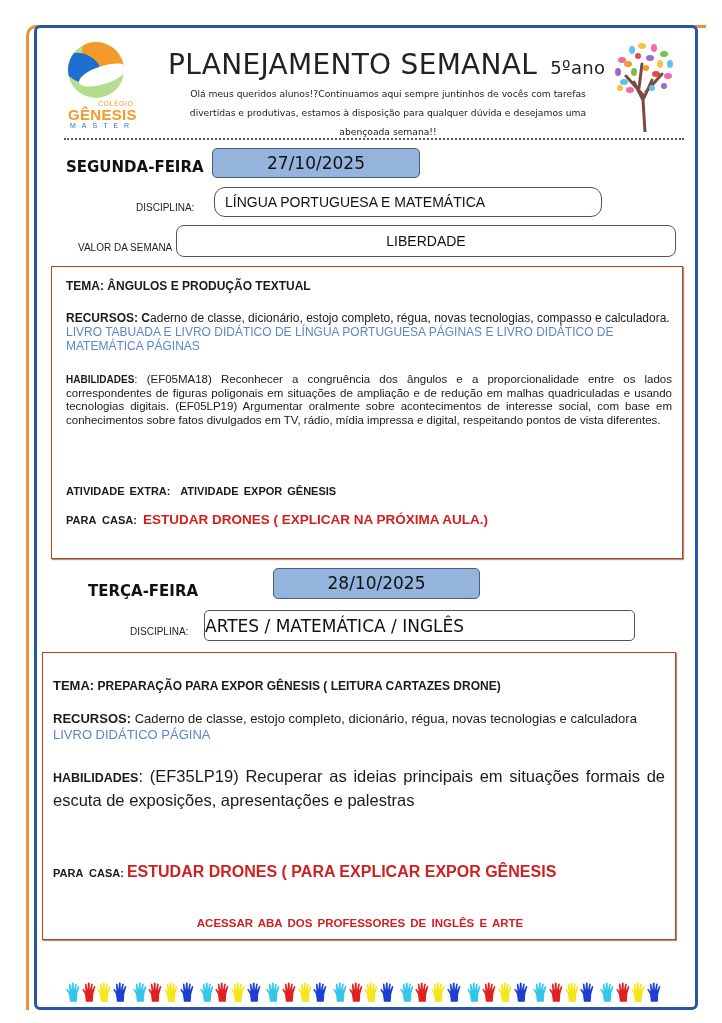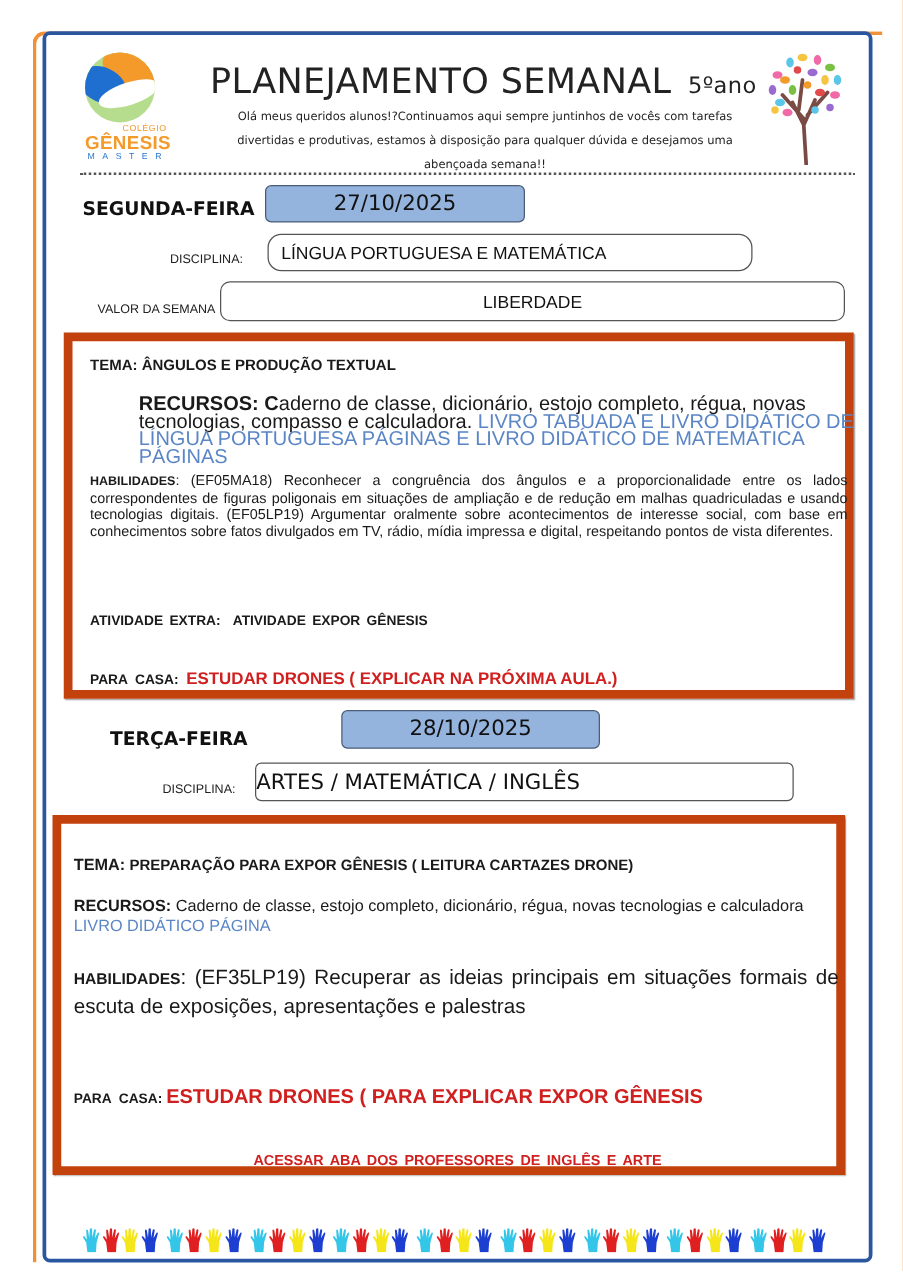--- a/index.html
+++ b/index.html
@@ -24,21 +24,21 @@
 
   .tree { position:absolute; left:612px; top:40px; width:66px; height:92px; }
   .dotted-line { position:absolute; left:64px; top:138px; width:620px; border-top:2px dotted #555; }
 
   
   .day-label { position:absolute; font-family:"DejaVu Sans", sans-serif; font-weight:bold; font-size:15px; color:#111; }
   .date-box { position:absolute; background:#94b3dd; border:1px solid #4b5d78; border-radius:5px; box-sizing:border-box; text-align:center; font-family:"DejaVu Sans", sans-serif; font-size:17px; color:#111; }
   .small-label { position:absolute; font-family:"Liberation Sans", sans-serif; font-size:10px; color:#222; }
   .field-box { position:absolute; border:1px solid #555; border-radius:5px; box-sizing:border-box; background:#fff; font-family:"Liberation Sans", sans-serif; color:#111; }
 
-  .content-box { position:absolute; border:7px solid #c2410c; box-sizing:border-box; background:#fff; box-shadow:1px 1px 1px #999; }
+  .content-box { position:absolute; border:1px solid #c2410c; box-sizing:border-box; background:#fff; box-shadow:1px 1px 1px #999; }
   .para { position:absolute; font-family:"Liberation Sans", sans-serif; color:#1a1a1a; }
   .b { font-weight:bold; }
   .blue { color:#5b86c6; }
   .red { color:#d01f1f; font-weight:bold; }
   .justify { text-align:justify; }
   .link { color:#111; text-decoration:underline; font-weight:bold; cursor:pointer; }
 
   .hands { position:absolute; left:66px; top:982px; width:600px; height:22px; display:flex; gap:1px; }
   .hand { width:15px; height:20px; position:relative; }
 </style>
@@ -100,33 +100,33 @@
 <div class="field-box" style="left:214px; top:187px; width:388px; height:30px; line-height:28px; padding-left:10px; font-size:14px;border-radius:11px;">LÍNGUA PORTUGUESA E MATEMÁTICA</div>
 
 <div class="small-label" style="left:70px; top:242px;margin-left:8px;">VALOR DA SEMANA</div>
 <div class="field-box" style="left:176px; top:225px; width:500px; height:32px; line-height:30px; text-align:center; font-size:14px; border-radius:8px;">LIBERDADE</div>
 
 <div class="content-box" style="left:51px; top:266px; width:632px; height:293px;">
   <div class="para b" style="left:14px; top:12px; font-size:12px;">
     <span>TEMA:</span>
     <span>ÂNGULOS E PRODUÇÃO TEXTUAL</span>
   </div>
-  <div class="para" style="left:14px; top:44px; width:604px; font-size:16px; line-height:14px;margin-left:39px;">
+  <div class="para" style="left:14px; top:44px; width:604px; font-size:12px; line-height:14px;">
     <span class="b">RECURSOS:</span>
     <span class="b">C</span><span>aderno de classe, dicionário, estojo completo, régua, novas tecnologias, compasso e calculadora.</span>
     <span class="blue">LIVRO TABUADA E LIVRO DIDÁTICO DE LÍNGUA PORTUGUESA PÁGINAS   E LIVRO DIDÁTICO DE MATEMÁTICA PÁGINAS</span>
   </div>
   <div class="para justify" style="left:14px; top:106px; width:606px; font-size:11.5px; line-height:13.6px;">
     <span class="b" style="font-size:10px;">HABILIDADES</span><span>: (EF05MA18) Reconhecer a congruência dos ângulos e a proporcionalidade entre os lados correspondentes de figuras poligonais em situações de ampliação e de redução em malhas quadriculadas e usando tecnologias digitais. (EF05LP19) Argumentar oralmente sobre acontecimentos de interesse social, com base em conhecimentos sobre fatos divulgados em TV, rádio, mídia impressa e digital, respeitando pontos de vista diferentes.</span>
   </div>
   <div class="para b" style="left:14px; top:218px; font-size:11px; word-spacing:2px;">
     <span>ATIVIDADE EXTRA:</span>&nbsp;
     <span>ATIVIDADE EXPOR GÊNESIS</span>
   </div>
-  <div class="para" style="left:14px; top:262px; font-size:11px;">
+  <div class="para" style="left:14px; top:245px; font-size:11px;">
     <span class="b" style="word-spacing:3px;">PARA CASA:</span>&nbsp;
     <span class="red" style="font-size:13.5px;">ESTUDAR DRONES ( EXPLICAR NA PRÓXIMA AULA.)</span>
   </div>
 </div>
 
 <div class="day-label" style="left:88px; top:582px;">TERÇA-FEIRA</div>
 <div class="date-box" style="left:235px; top:568px; width:207px; height:31px; line-height:29px;margin-left:38px;">28/10/2025</div>
 
 <div class="small-label" style="left:130px; top:626px;">DISCIPLINA:</div>
 <div class="field-box" style="left:204px; top:610px; width:431px; height:31px; line-height:30px; text-align:left; font-family:'DejaVu Sans', sans-serif; font-size:17px;">ARTES / MATEMÁTICA / INGLÊS</div>

